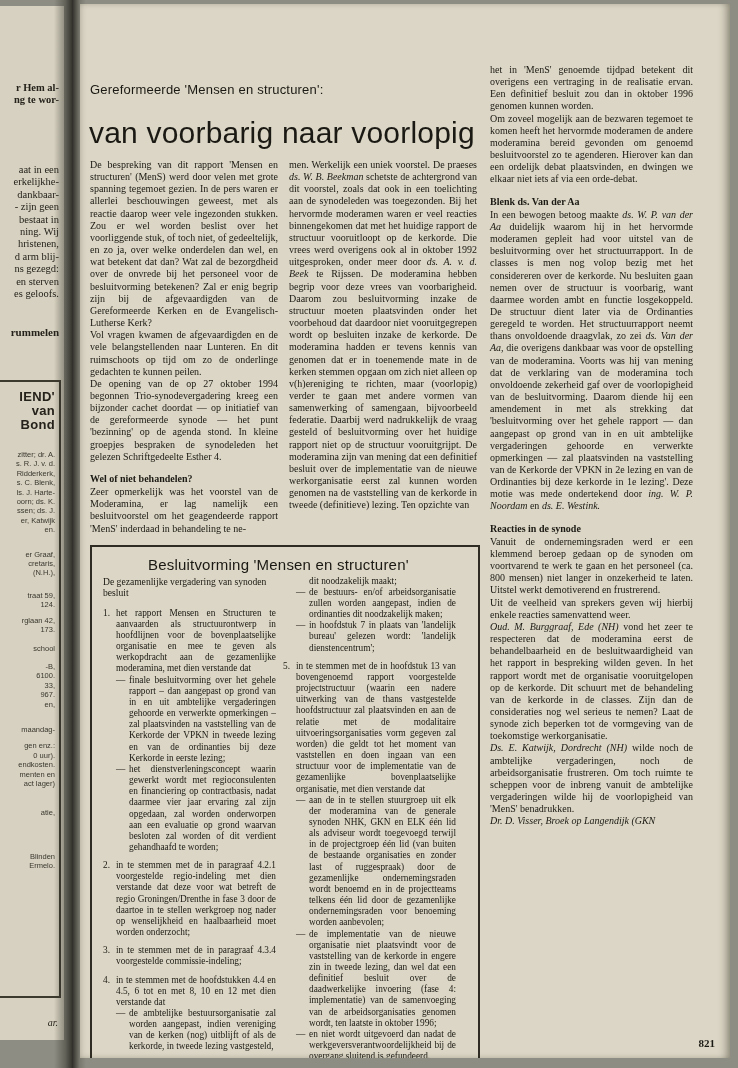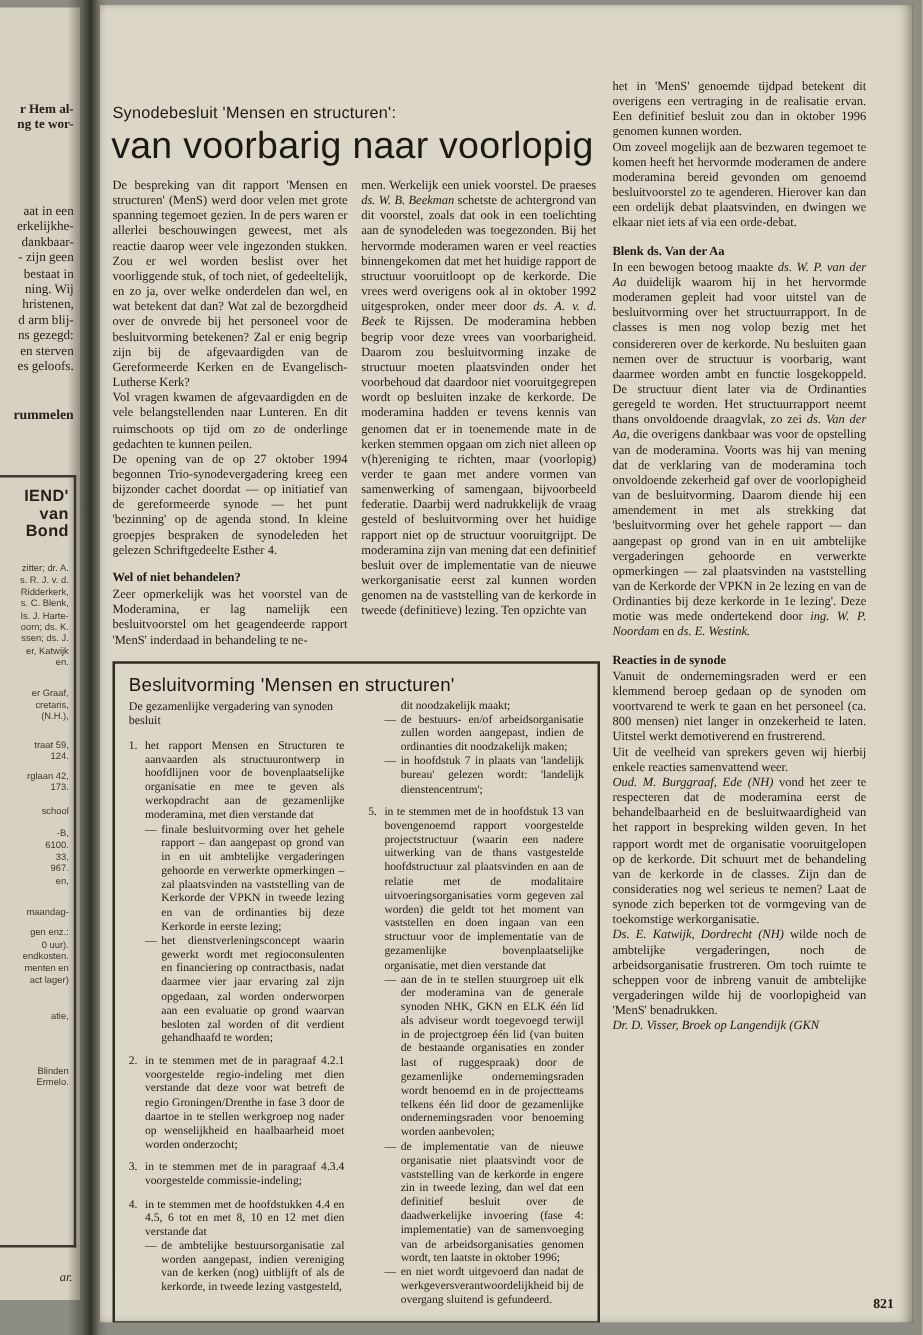--- a/index.html
+++ b/index.html
@@ -37,34 +37,34 @@
       rgba(60,57,46,.25) 80%,rgba(60,57,46,0) 100%);
   }
   
   .main-page{
     position:absolute;left:80px;top:4px;width:650px;height:1054px;
     background:#dbd6c5;color:#1b1913;overflow:hidden;
     box-shadow:inset -7px 0 9px -4px rgba(66,62,48,.55), inset 3px 0 6px -3px rgba(66,62,48,.35);
   }
   .main-left{position:absolute;left:10px;top:78px;width:390px;}
   .kicker{font-family:"Liberation Sans",sans-serif;font-size:13px;letter-spacing:.2px;}
-  .headline{font-family:"Liberation Sans",sans-serif;font-size:30px;letter-spacing:.2px;margin:3px 0 9px -1px;}
+  .headline{font-family:"Liberation Sans",sans-serif;font-size:30px;letter-spacing:.2px;margin:19px 0 9px -1px;}
   .cols{display:flex;gap:11px;}
   .col{width:188px;font-size:10px;line-height:12.15px;text-align:justify;}
   .col p{margin:0;}
   .subhead{font-weight:bold;font-size:10px;margin:10px 0 1px;}
   .col3{position:absolute;left:410px;top:60px;width:203px;font-size:10px;line-height:12.15px;text-align:justify;}
   .col3 p{margin:0;}
   
   .dbox{
     margin-top:10px;border:2px solid #2f2c24;border-bottom-width:4px;
     padding:9px 11px 11px;
   }
-  .dbox-title{font-family:"Liberation Sans",sans-serif;font-size:15px;letter-spacing:.2px;margin-bottom:3px;}
-  .dbox-cols{display:flex;gap:19px;}
+  .dbox-title{font-family:"Liberation Sans",sans-serif;font-size:15px;letter-spacing:.2px;margin-bottom:3px;margin-left:45px;}
+  .dbox-cols{display:flex;gap:7px;}
   .dbox-col{width:173px;font-size:9.3px;line-height:11.15px;text-align:justify;}
   .dbox-sub{margin-bottom:9px;font-size:9.6px;line-height:11.5px;text-align:left;}
   .bxb{display:flex;}
   .bxb .mark{flex:none;}
   .k-num{margin-top:7px;}
   .k-num .mark{width:13px;}
   .k-dash{margin-left:13px;}
   .k-dash .mark{width:13px;}
   .k-cont{margin-left:26px;justify-content:flex-end;}
   .k-cont .mark{width:0;}
@@ -153,21 +153,21 @@
       </div>
   </div>
   <div class="pp-ar">ar.</div>
 </div>
 
 <div class="gutter"></div>
 
 <div class="main-page">
 
   <div class="main-left">
-    <div class="kicker">Synodebesluit 'Mensen en structuren':</div>
+    <div class="kicker">Gereformeerde 'Mensen en structuren':</div>
     <div class="headline">van voorbarig naar voorlopig</div>
 
     <div class="cols">
       <div class="col">
         <p>De bespreking van dit rapport 'Mensen en structuren' (MenS) werd door velen met grote spanning tegemoet gezien. In de pers waren er allerlei beschouwingen geweest, met als reactie daarop weer vele ingezonden stukken. Zou er wel worden beslist over het voorliggende stuk, of toch niet, of gedeeltelijk, en zo ja, over welke onderdelen dan wel, en wat betekent dat dan? Wat zal de bezorgdheid over de onvrede bij het personeel voor de besluitvorming betekenen? Zal er enig begrip zijn bij de afgevaardigden van de Gereformeerde Kerken en de Evangelisch-Lutherse Kerk?</p>
         <p>Vol vragen kwamen de afgevaardigden en de vele belangstellenden naar Lunteren. En dit ruimschoots op tijd om zo de onderlinge gedachten te kunnen peilen.</p>
         <p>De opening van de op 27 oktober 1994 begonnen Trio-synodevergadering kreeg een bijzonder cachet doordat — op initiatief van de gereformeerde synode — het punt 'bezinning' op de agenda stond. In kleine groepjes bespraken de synodeleden het gelezen Schriftgedeelte Esther 4.</p>
         <div class="subhead">Wel of niet behandelen?</div>
         <p>Zeer opmerkelijk was het voorstel van de Moderamina, er lag namelijk een besluitvoorstel om het geagendeerde rapport 'MenS' inderdaad in behandeling te ne-</p>
       </div>

